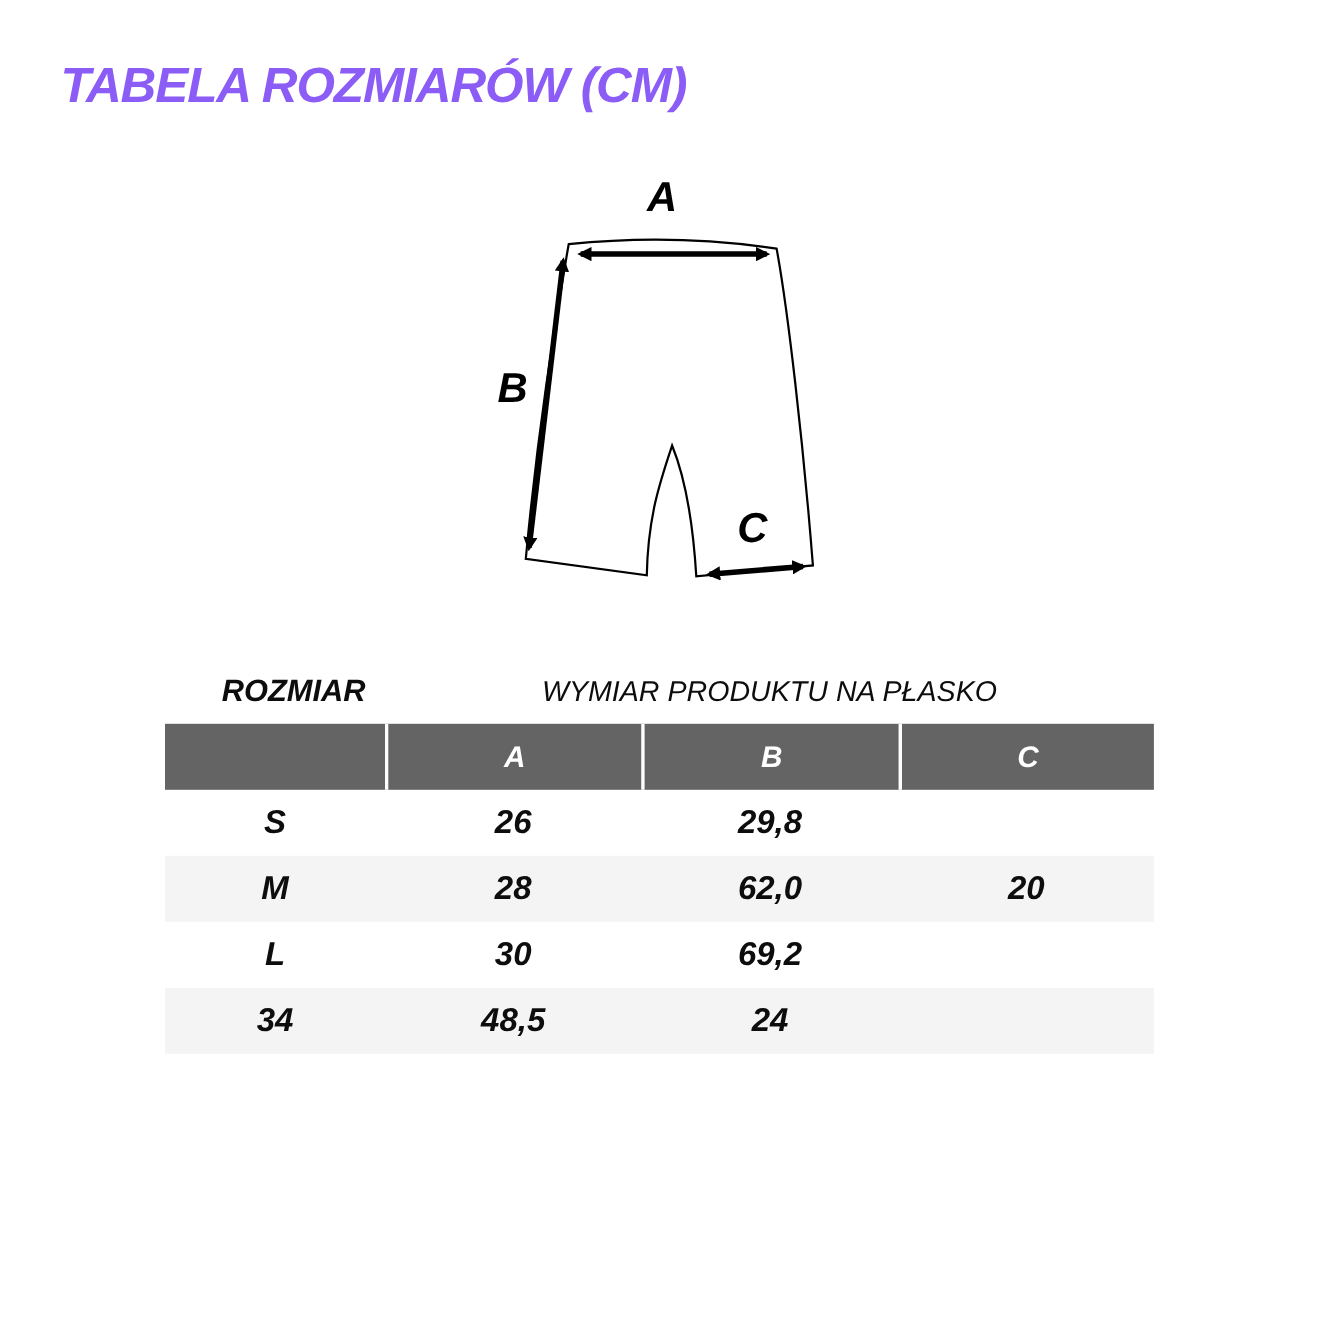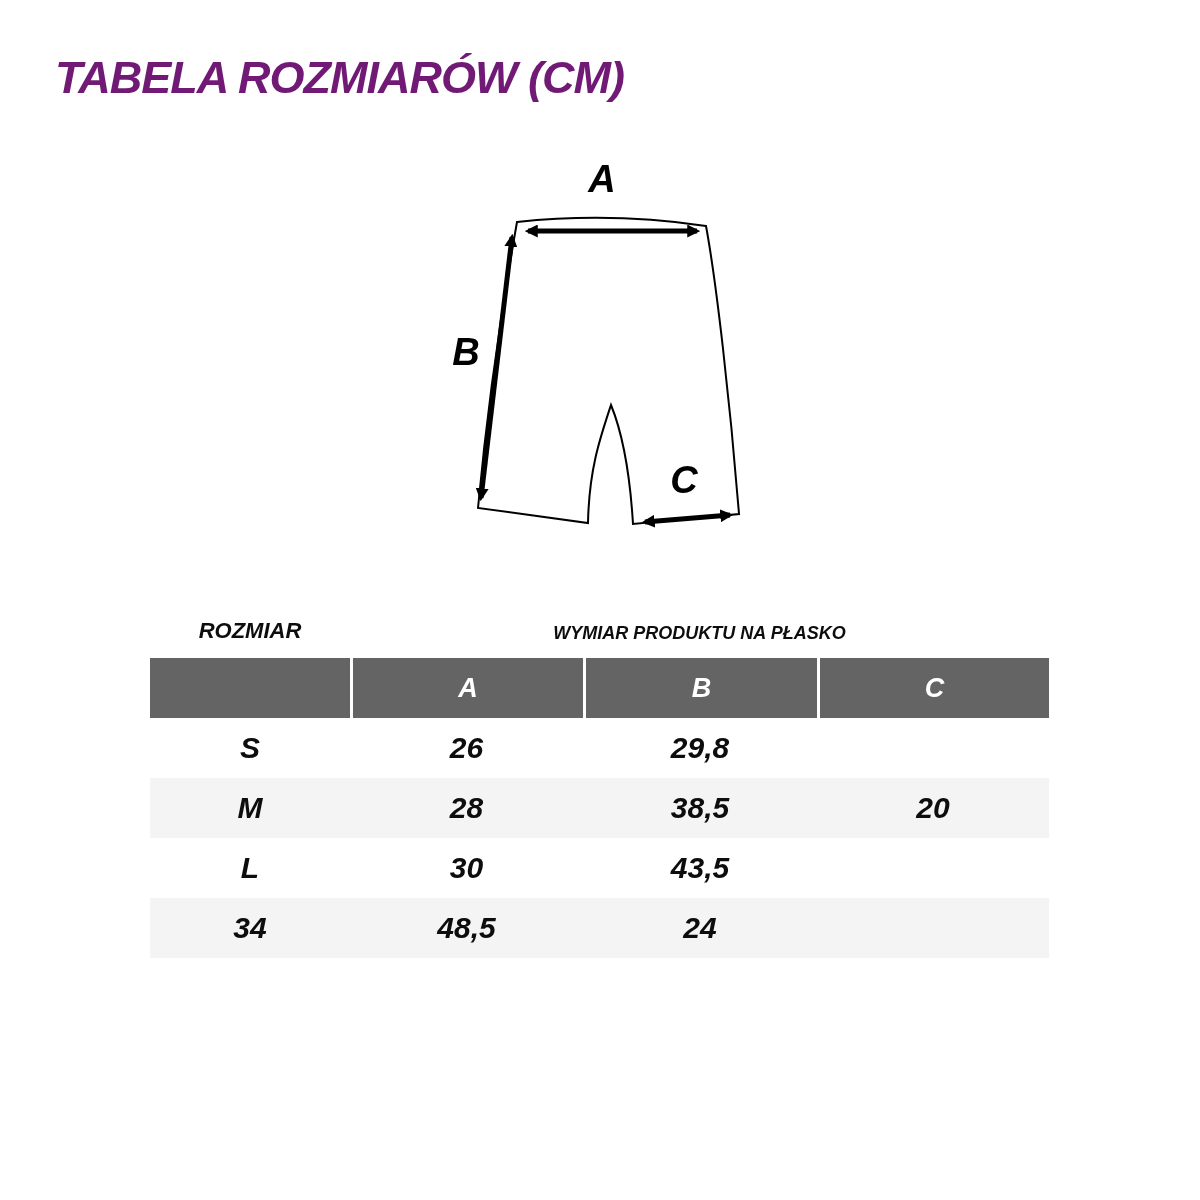--- a/index.html
+++ b/index.html
@@ -11,51 +11,51 @@
     color: #0d0d0d;
     overflow: hidden;
   }
   .page-title {
     position: absolute;
     left: 55px; top: 52px;
     font-size: 45px;
     font-weight: bold;
     font-style: italic;
     letter-spacing: -1px;
-    color: #701a75;
+    color: #8b5cf6;
     white-space: nowrap;
   }
   .diagram-wrap {
     position: absolute;
     left: 430px; top: 150px;
     width: 340px; height: 410px;
   }
   
   .size-table {
     position: absolute;
     left: 150px; top: 605px;
     width: 899px;
   }
   .pre-header {
     position: relative;
     height: 53px;
     width: 100%;
   }
   .pre-header .col-size-label {
     position: absolute;
-    left: 0; width: 200px; bottom: 14px;
+    left: 17px; width: 200px; bottom: 14px;
     text-align: center;
-    font-size: 22px; font-weight: bold; font-style: italic;
+    font-size: 28px; font-weight: bold; font-style: italic;
     white-space: nowrap;
   }
   .pre-header .col-measure-label {
     position: absolute;
     left: 200px; width: 699px; bottom: 14px;
     text-align: center;
-    font-size: 18px; font-weight: bold; font-style: italic;
+    font-size: 26px; font-weight: normal; font-style: italic;
     white-space: nowrap;
     margin-top: 24px;
   }
   .trow {
     display: grid;
     grid-template-columns: 200px 233px 234px 232px;
     height: 60px;
     width: 100%;
   }
   .trow .cell {
@@ -124,28 +124,28 @@
 
   <div class="trow">
     <div class="cell">S</div>
     <div class="cell">26</div>
     <div class="cell">29,8</div>
   </div>
 
   <div class="trow alt">
     <div class="cell">M</div>
     <div class="cell">28</div>
-    <div class="cell">38,5</div>
+    <div class="cell">62,0</div>
     <div class="cell">20</div>
   </div>
 
   <div class="trow">
     <div class="cell">L</div>
     <div class="cell">30</div>
-    <div class="cell">43,5</div>
+    <div class="cell">69,2</div>
   </div>
 
   <div class="trow alt">
     <div class="cell">34</div>
     <div class="cell">48,5</div>
     <div class="cell">24</div>
   </div>
 
 </div>
 

